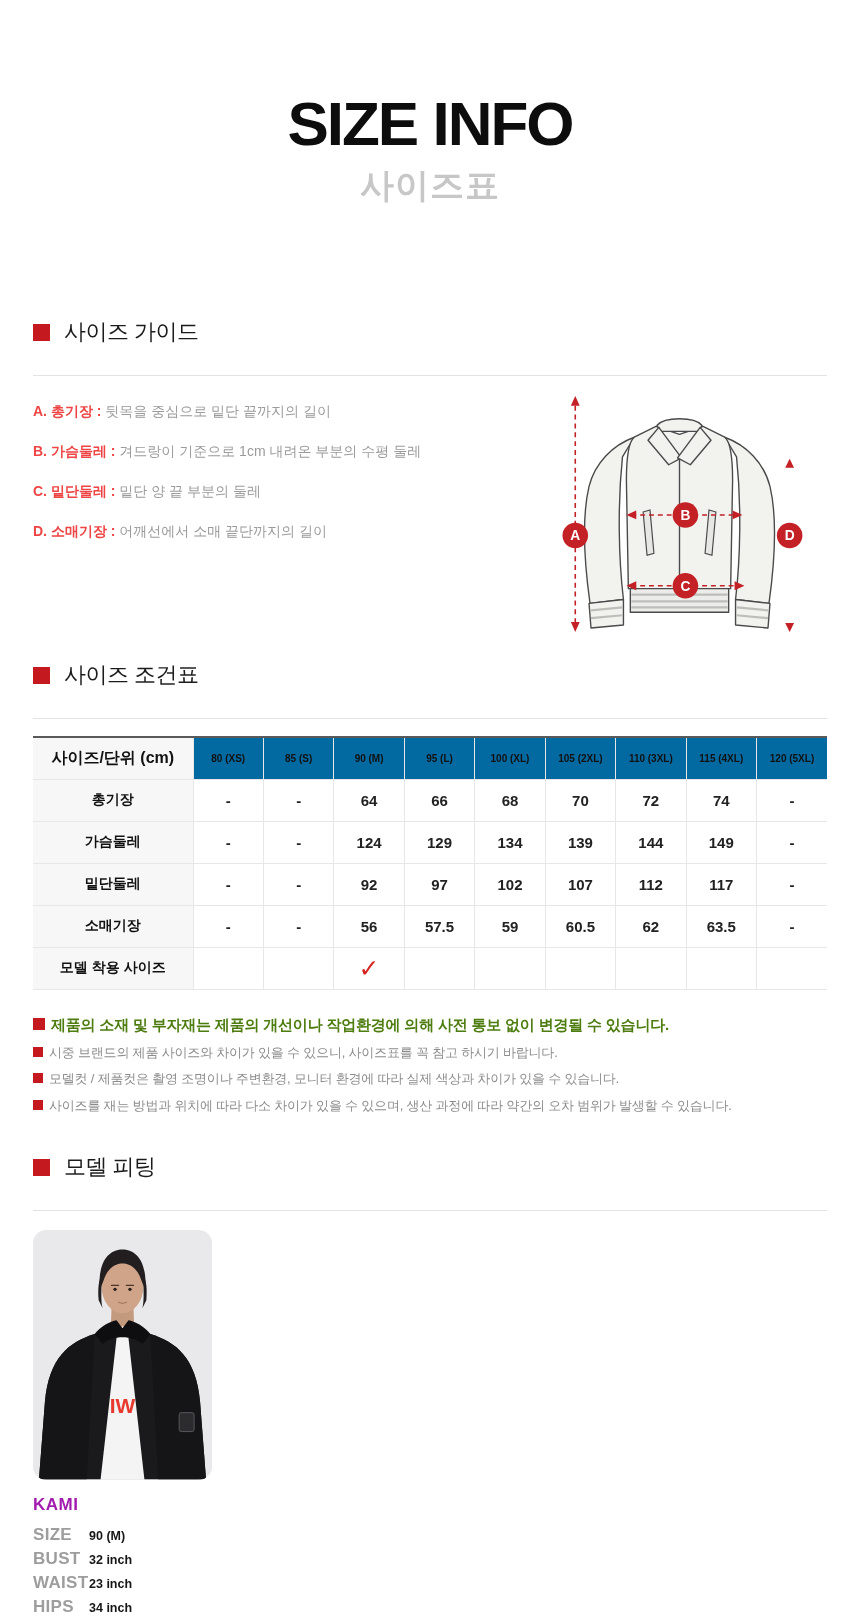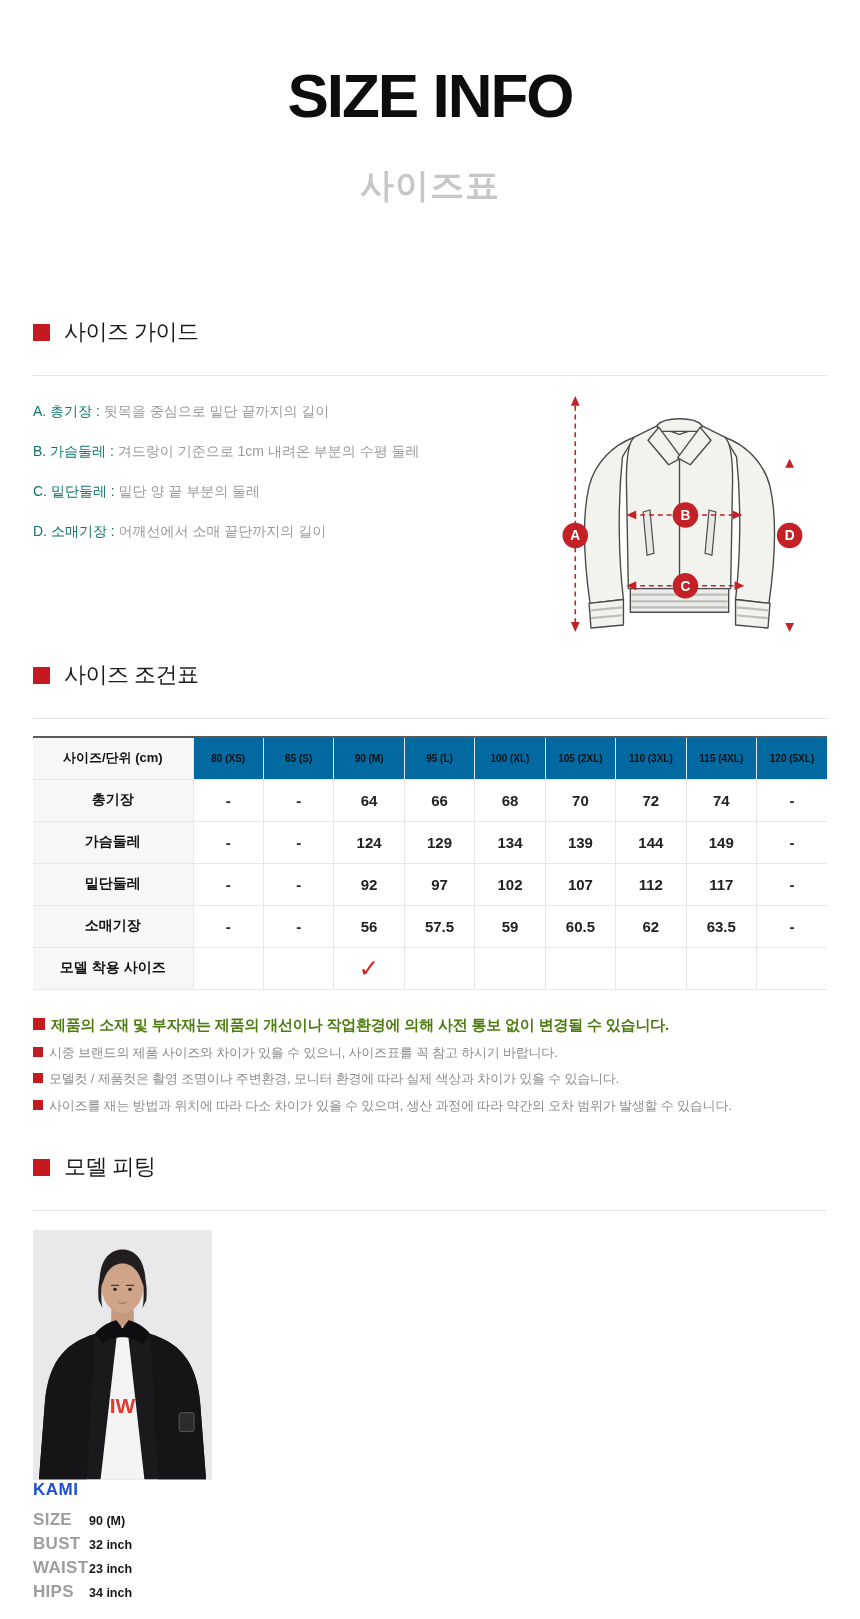--- a/index.html
+++ b/index.html
@@ -6,81 +6,81 @@
   html,body { background:#ffffff; }
   body {
     width:860px; min-height:1619px; margin:0 auto;
     font-family:"Liberation Sans","DejaVu Sans",sans-serif;
     color:#1c1c1c;
   }
   .page { width:860px; padding:0 33px 30px 33px; position:relative; }
 
   
   .main-title{
-    padding-top:60px; text-align:center;
+    padding-top:88px; text-align:center;
     font-size:62px; font-weight:900; letter-spacing:-2px; color:#0d0d0d;
   }
   .sub-title{
-    margin-top:32px; text-align:center;
+    margin-top:4px; text-align:center;
     font-size:34px; font-weight:600; color:#c7c7c7; letter-spacing:1px;
   }
 
   
   .section-header{ display:flex; align-items:center; gap:14px; }
   .section-header .sq{ width:17px; height:17px; background:#c41a1f; flex:0 0 auto; }
   .section-header .txt{ font-size:22px; font-weight:500; color:#1b1b1b; letter-spacing:-0.5px; }
   .divider{ border:none; border-top:1px solid #e3e3e3; margin:0; }
 
   .sec-guide{ margin-top:108px; }
   .sec-guide .divider{ margin-top:28px; }
 
   
   .guide-flex{ display:flex; margin-top:8px; }
   .guide-texts{ flex:1 1 auto; padding-top:18px; }
   .guide-item{ margin-bottom:21px; font-size:14px; line-height:1.35; }
-  .guide-item .g-key{ font-weight:400; color:#0f766e; }
+  .guide-item .g-key{ font-weight:700; color:#ef4444; }
   .guide-item .g-desc{ color:#9b9b9b; }
   .diagram-wrap{ width:295px; flex:0 0 auto; margin-top:2px; }
 
   
   .sec-table{ margin-top:22px; }
   .sec-table .divider{ margin-top:28px; margin-bottom:17px; }
   table.size-table{
     width:794px; border-collapse:collapse; table-layout:fixed;
     border-top:2px solid #5a5a5a; border-bottom:1px solid #e3e3e3;
   }
   table.size-table th, table.size-table td{
     height:42px; text-align:center; vertical-align:middle;
     border:1px solid #e7e7e7; white-space:nowrap;
   }
   table.size-table th:first-child, table.size-table td:first-child{
     border-left:none; background:#f7f7f7; width:160px;
   }
   table.size-table th:last-child, table.size-table td:last-child{ border-right:none; }
   table.size-table thead th{ font-size:10px; font-weight:700; color:#111; background:#0369a1; }
-  table.size-table thead th:first-child{ font-size:13px; background:#f7f7f7; }
+  table.size-table thead th:first-child{ font-size:16px; background:#f7f7f7; }
   table.size-table tbody th{ font-size:14px; font-weight:700; color:#111; }
   table.size-table tbody td{ font-size:15px; font-weight:600; color:#222; }
   .check-mark{ color:#d6231f; font-size:25px; font-weight:700; line-height:1; }
 
   
   .notes{ margin-top:25px; }
   .note-item{ display:flex; align-items:flex-start; margin-bottom:9px; }
   .note-item .nsq{ width:10px; height:10px; background:#c41a1f; margin:3px 6px 0 0; flex:0 0 auto; }
   .note-item .ntext{ font-size:13px; color:#8c8c8c; line-height:1.35; letter-spacing:-0.2px; }
   .note-item.emph .nsq{ width:12px; height:12px; margin-top:3px; }
   .note-item.emph .ntext{ font-size:15px; font-weight:700; color:#4d7c0f; }
 
   
   .sec-model{ margin-top:38px; }
   .sec-model .divider{ margin-top:28px; }
   .model-photo{
-    margin-top:19px; width:179px; height:250px; overflow:hidden; background:#e9e9eb;
-  }
-  .model-name{ margin-top:0; font-size:17px; font-weight:800; color:#1d4ed8; letter-spacing:0.5px; }
+    margin-top:19px; width:179px; height:250px; overflow:hidden; background:#e9e9eb;border-radius:14px;
+  }
+  .model-name{ margin-top:15px; font-size:17px; font-weight:800; color:#a21caf; letter-spacing:0.5px; }
   .model-specs{ margin-top:10px; }
   .spec-row{ display:flex; margin-bottom:4px; align-items:baseline; }
   .spec-row .s-label{ width:56px; font-size:17px; color:#9d9d9d; letter-spacing:0.3px;font-weight:bold; }
   .spec-row .s-value{ font-size:12.5px; font-weight:700; color:#161616; }
 </style>
 </head>
 <body>
 
 <div class="page">
 

